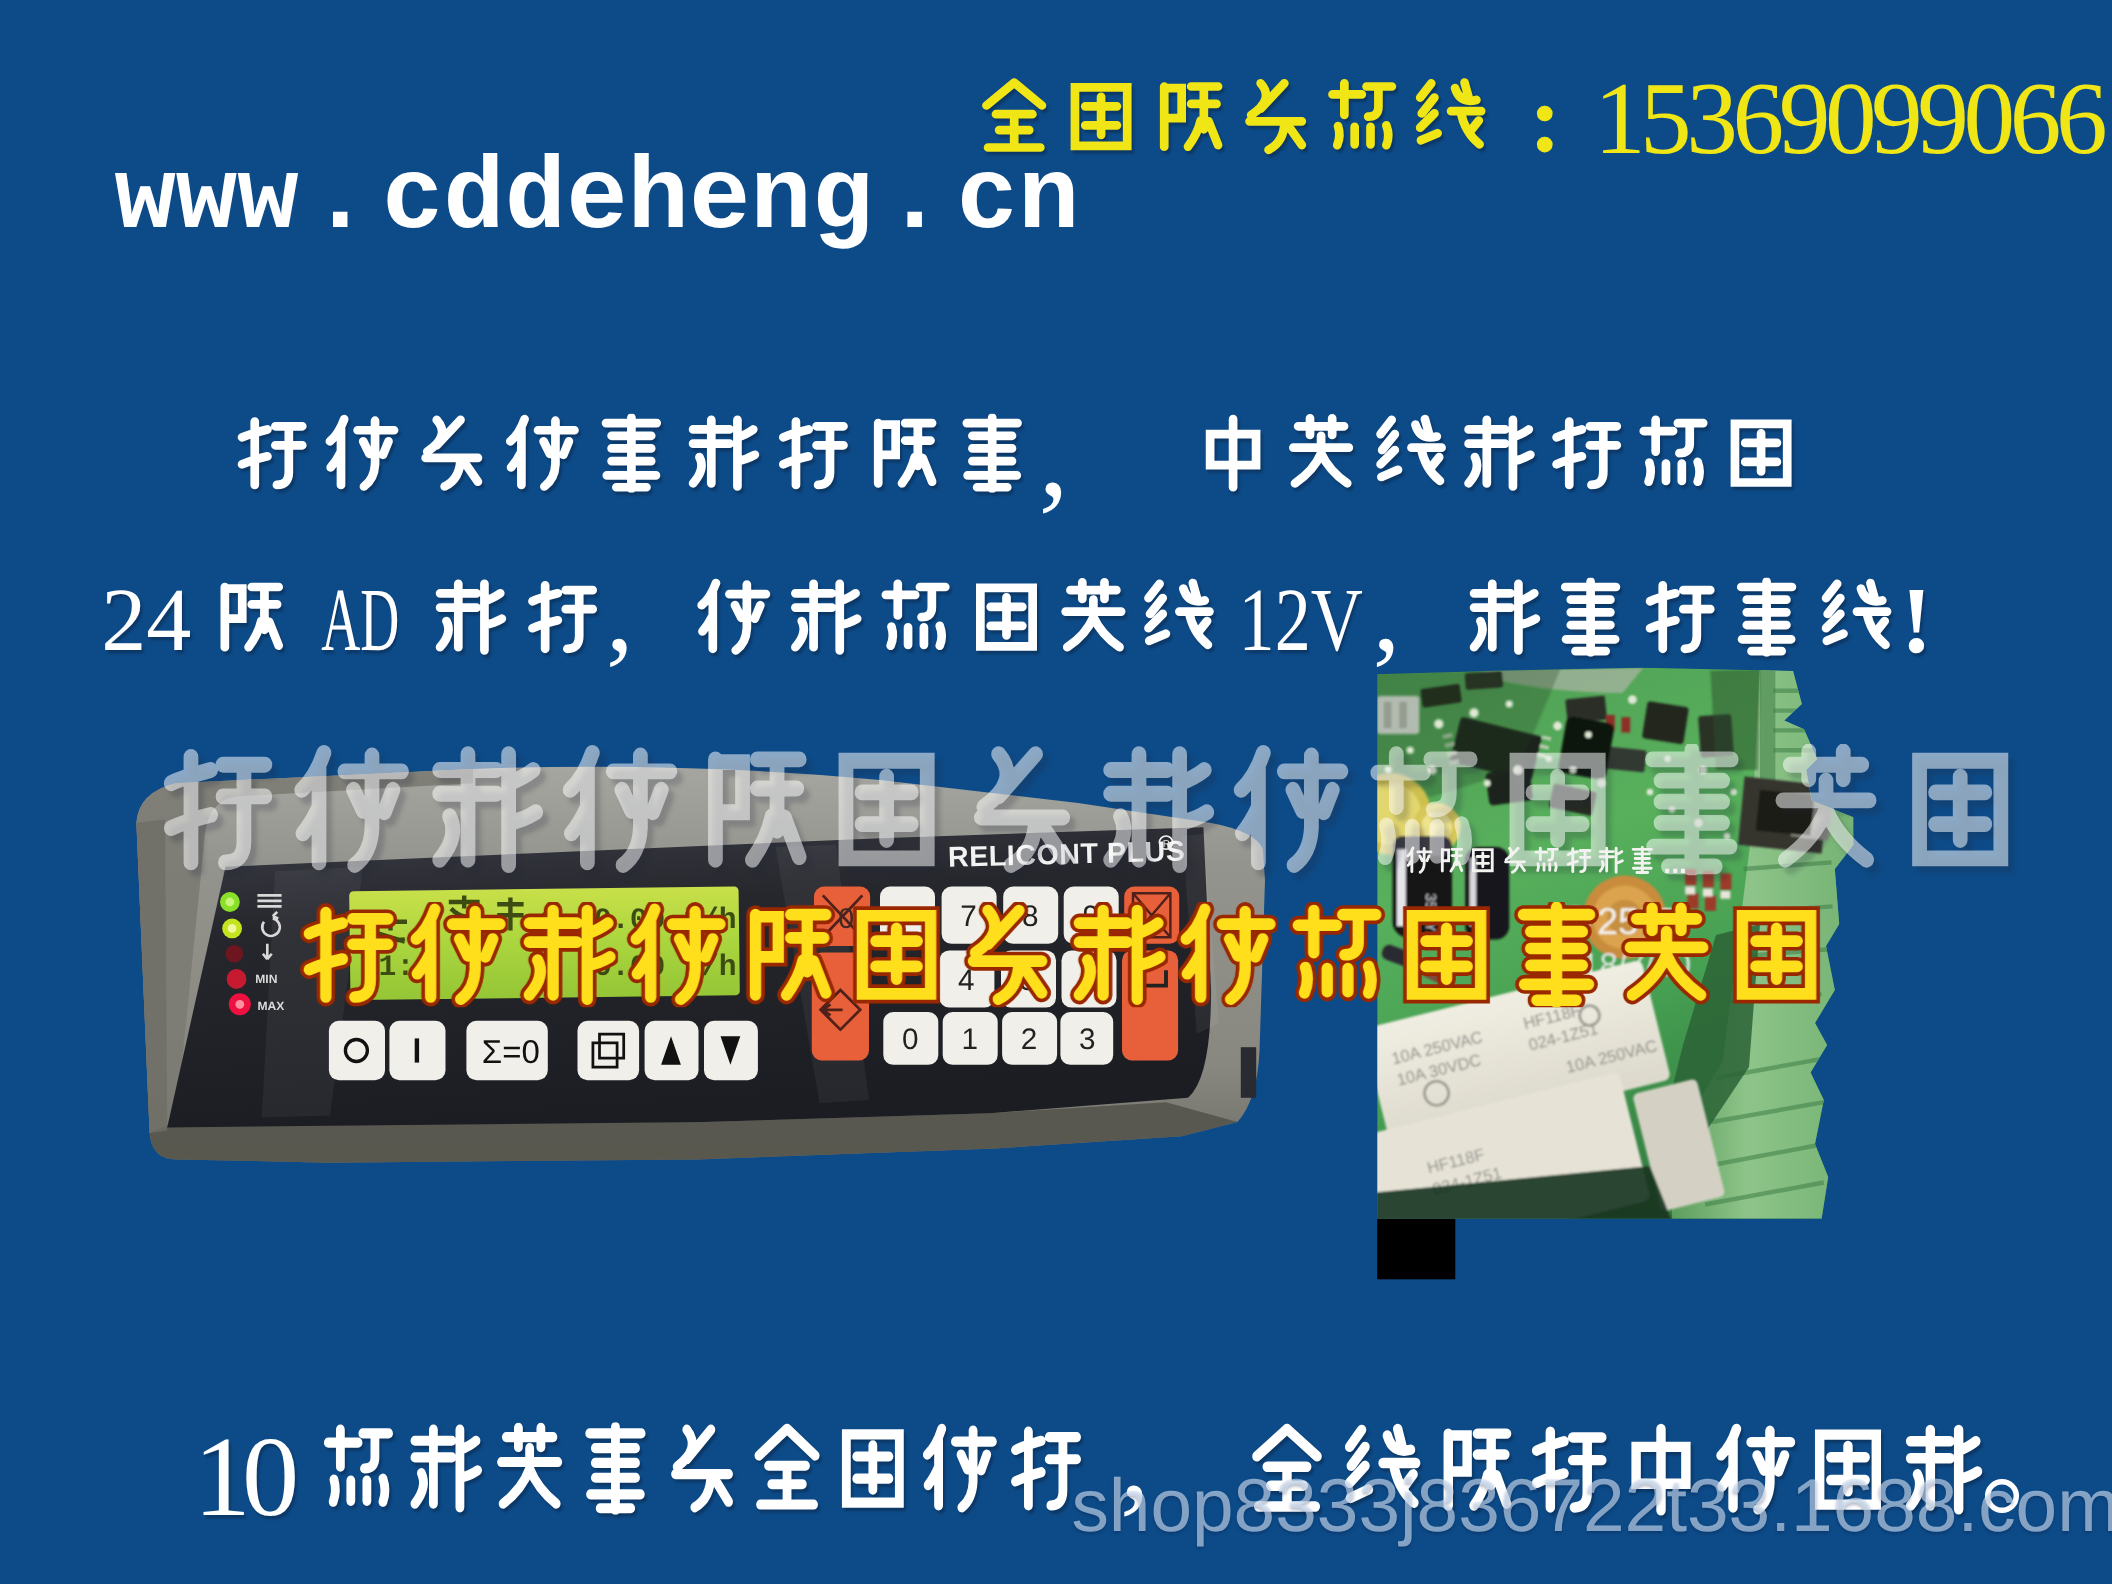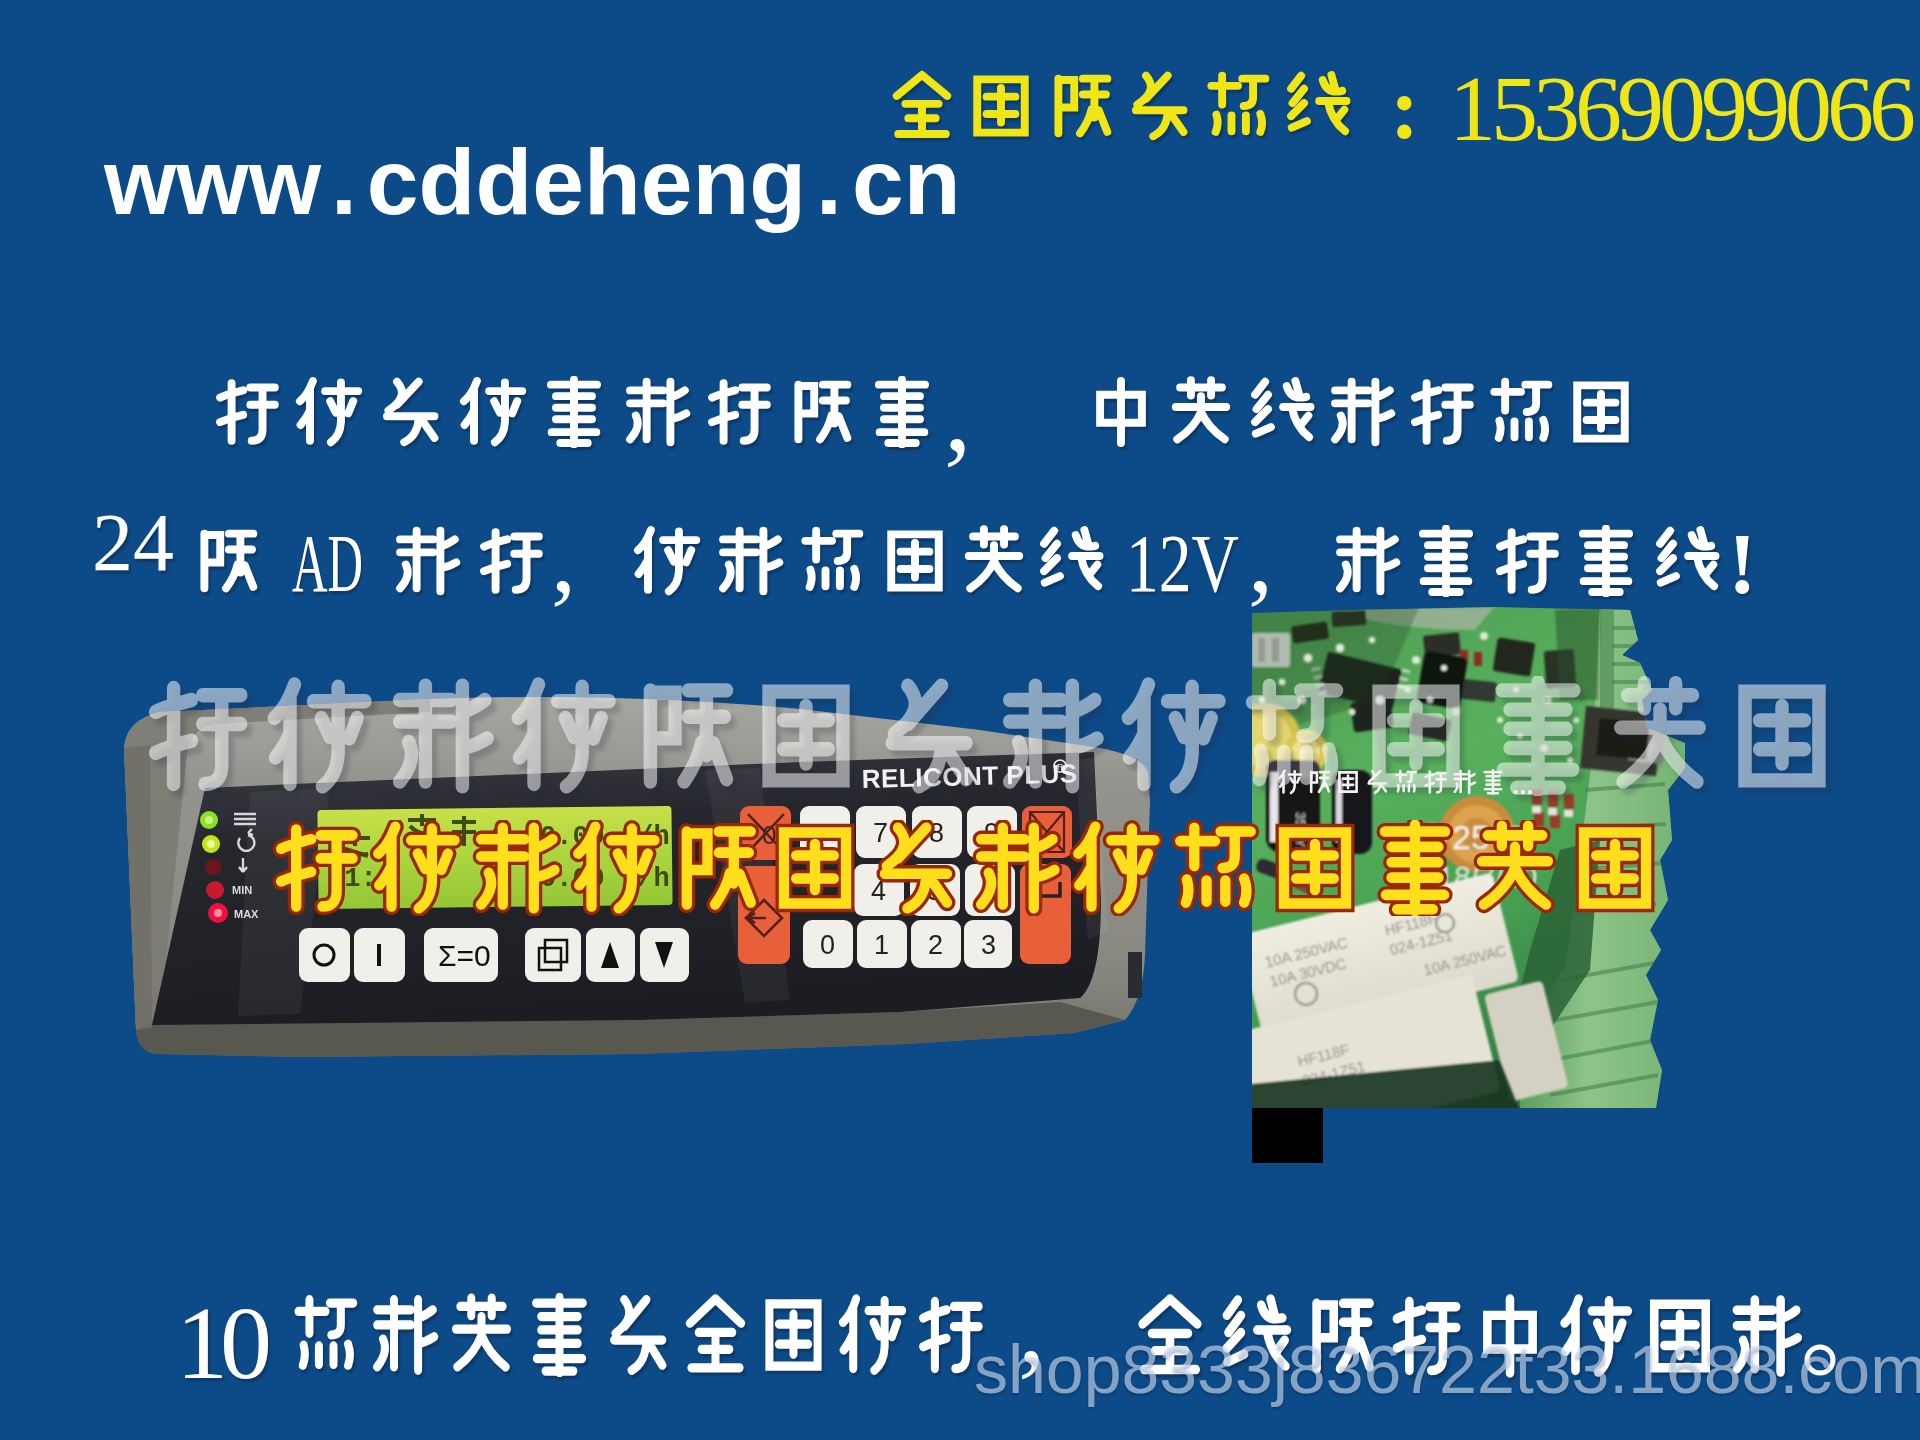--- a/index.html
+++ b/index.html
@@ -53,21 +53,21 @@
       </symbol>
 <symbol id="g11" viewBox="0 0 100 100">
         <path fill="none" stroke-linecap="round" d="M14 20 H60 M37 8 V55 M14 38 H60 M22 55 Q30 70 14 88 M37 55 V88 M70 8 V92 M70 30 Q82 26 90 20 M70 60 Q82 58 92 52"></path>
       </symbol>
 <symbol id="g12" viewBox="0 0 100 100">
         <path fill="none" stroke-linecap="round" d="M30 10 V90 M14 30 Q22 26 46 20 M14 64 Q28 58 46 54 M56 16 H90 M73 16 V74 Q73 90 58 90 M56 40 H90"></path>
       </symbol>
 </defs>
 </svg>
 
-<div class="abs" id="url" style="left:104px;top:129px;color:#fff;font-family:Liberation Sans, sans-serif;font-weight:bold;font-size:93px;letter-spacing:0px;"><span>www</span><span class="d">.</span><span>cddeheng</span><span class="d">.</span><span>cn</span></div>
+<div class="abs" id="url" style="left:104px;top:129px;color:#fff;font-family:Liberation Mono, monospace;font-weight:bold;font-size:93px;letter-spacing:0px;"><span>www</span><span class="d">.</span><span>cddeheng</span><span class="d">.</span><span>cn</span></div>
 
 <div class="run yel sh" id="hot1" style="left:886px;top:70px;gap:7px;">
     <svg width="72" height="72" viewBox="0 0 100 100" preserveAspectRatio="none">
       <use href="#g1"></use>
     </svg>
     <svg width="72" height="72" viewBox="0 0 100 100" preserveAspectRatio="none">
       <use href="#g2"></use>
     </svg>
     <svg width="72" height="72" viewBox="0 0 100 100" preserveAspectRatio="none">
       <use href="#g3"></use>
@@ -132,21 +132,21 @@
       <use href="#g12"></use>
     </svg>
     <svg width="72" height="72" viewBox="0 0 100 100" preserveAspectRatio="none">
       <use href="#g5"></use>
     </svg>
     <svg width="72" height="72" viewBox="0 0 100 100" preserveAspectRatio="none">
       <use href="#g2"></use>
     </svg>
   </div>
 
-<div class="abs sh" style="left:92px;top:496px;color:#fff;font-family:'Liberation Serif',serif;font-size:82px;">24</div>
+<div class="abs sh" style="left:92px;top:517px;color:#fff;font-family:'Liberation Serif',serif;font-size:82px;">24</div>
 <div class="run wt sh" id="h2a" style="left:190px;top:525px;gap:0px;">
     <svg width="72" height="72" viewBox="0 0 100 100" preserveAspectRatio="none">
       <use href="#g3"></use>
     </svg>
   </div>
 <div class="abs sh" style="left:292px;top:517px;color:#fff;font-family:'Liberation Serif',serif;font-size:82px;display:inline-block;transform:scaleX(0.6);transform-origin:0 0;">AD</div>
 <div class="run wt sh" id="h2b" style="left:390px;top:525px;gap:12px;">
     <svg width="72" height="72" viewBox="0 0 100 100" preserveAspectRatio="none">
       <use href="#g11"></use>
     </svg>

